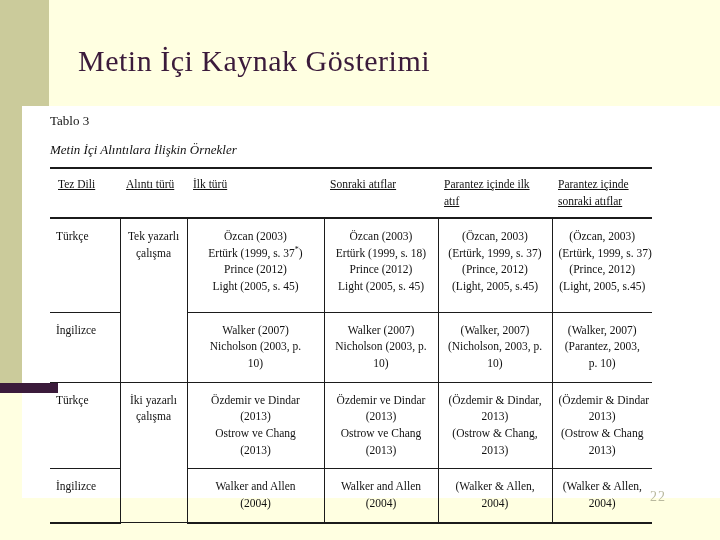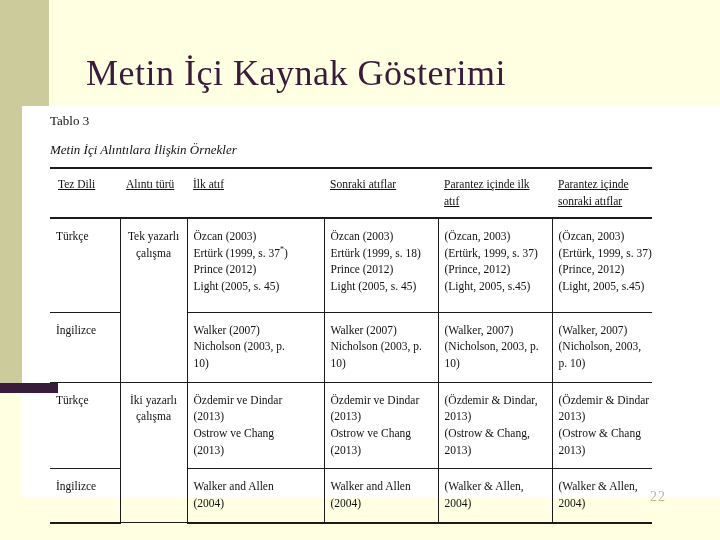--- a/index.html
+++ b/index.html
@@ -14,22 +14,22 @@
   }
   .accent-bar{
     position:absolute;left:0;top:0;width:49px;height:384px;
     background:var(--accent);z-index:1;
   }
   .purple-divider{
     position:absolute;left:0;top:383px;width:58px;height:10px;
     background:var(--purple);z-index:5;
   }
   .slide-title{
-    position:absolute;left:74px;top:40px;margin:12px;z-index:2;
-    font-size:36px;font-weight:normal;letter-spacing:0.5px;
+    position:absolute;left:74px;top:40px;margin:4px;z-index:2;
+    font-size:30px;font-weight:normal;letter-spacing:0.5px;
     color:var(--purple);white-space:nowrap;
   }
   .panel{
     position:absolute;left:22px;top:106px;width:706px;height:392px;
     background:var(--panel);z-index:3;color:#111;
   }
   .table-label{
     margin:7px 0 0 28px;font-size:13px;
   }
   .table-caption{
@@ -55,21 +55,21 @@
   .cite-table thead th:first-child{padding-left:8px;}
   .cite-table tbody td{
     vertical-align:top;padding:9px 6px 10px 6px;
   }
   .cite-table tbody td + td{border-left:1px solid var(--line);}
   .cite-table tbody tr.sub-end td{border-bottom:1px solid var(--line);margin-top:32px;}
   .cite-table tbody tr.group-end td{border-bottom:1px solid var(--line);}
   .cite-table tbody tr:last-child td{border-bottom:2px solid var(--line);}
   td.language-cell{vertical-align:middle;padding-left:8px;}
   td.type-cell{vertical-align:middle;text-align:center;padding-left:3px;padding-right:3px;}
-  td.cite-cell div{white-space:nowrap;overflow:visible;}
+  td.cite-cell div{white-space:nowrap;overflow:visible;text-align:center;}
   sup{font-size:8px;line-height:0;}
   .page-number{
     position:absolute;left:650px;top:489px;z-index:6;
     font-size:14px;color:#B9B99F;letter-spacing:1px;
   }
   .r1{height:94px;} .r2{height:62px;} .r3{height:80px;} .r4{height:45px;}
 </style>
 </head>
 <body>
 
@@ -88,21 +88,21 @@
         <col class="c2">
         <col class="c3">
         <col class="c4">
         <col class="c5">
         <col class="c6">
     </colgroup>
     <thead>
       <tr>
         <th>Tez Dili</th>
         <th>Alıntı türü</th>
-        <th>İlk atıf</th>
+        <th>İlk türü</th>
         <th>Sonraki atıflar</th>
         <th>Parantez içinde ilk atıf</th>
         <th>Parantez içinde sonraki atıflar</th>
       </tr>
     </thead>
     <tbody id="table-body">
         <tr class="sub-end r1">
           <td class="language-cell">Türkçe</td>
           <td class="type-cell" rowspan="2">Tek yazarlı çalışma</td>
           <td class="cite-cell">
@@ -142,21 +142,21 @@
             <div>Nicholson (2003, p.</div>
             <div>10)</div>
           </td>
           <td class="cite-cell">
             <div>(Walker, 2007)</div>
             <div>(Nicholson, 2003, p.</div>
             <div>10)</div>
           </td>
           <td class="cite-cell">
             <div>(Walker, 2007)</div>
-            <div>(Nicholson, 2003,</div>
+            <div>(Parantez, 2003,</div>
             <div>p. 10)</div>
           </td>
         </tr>
         <tr class="sub-end r3">
           <td class="language-cell">Türkçe</td>
           <td class="type-cell" rowspan="2">İki yazarlı çalışma</td>
           <td class="cite-cell">
             <div>Özdemir ve Dindar</div>
             <div>(2013)</div>
             <div>Ostrow ve Chang</div>

